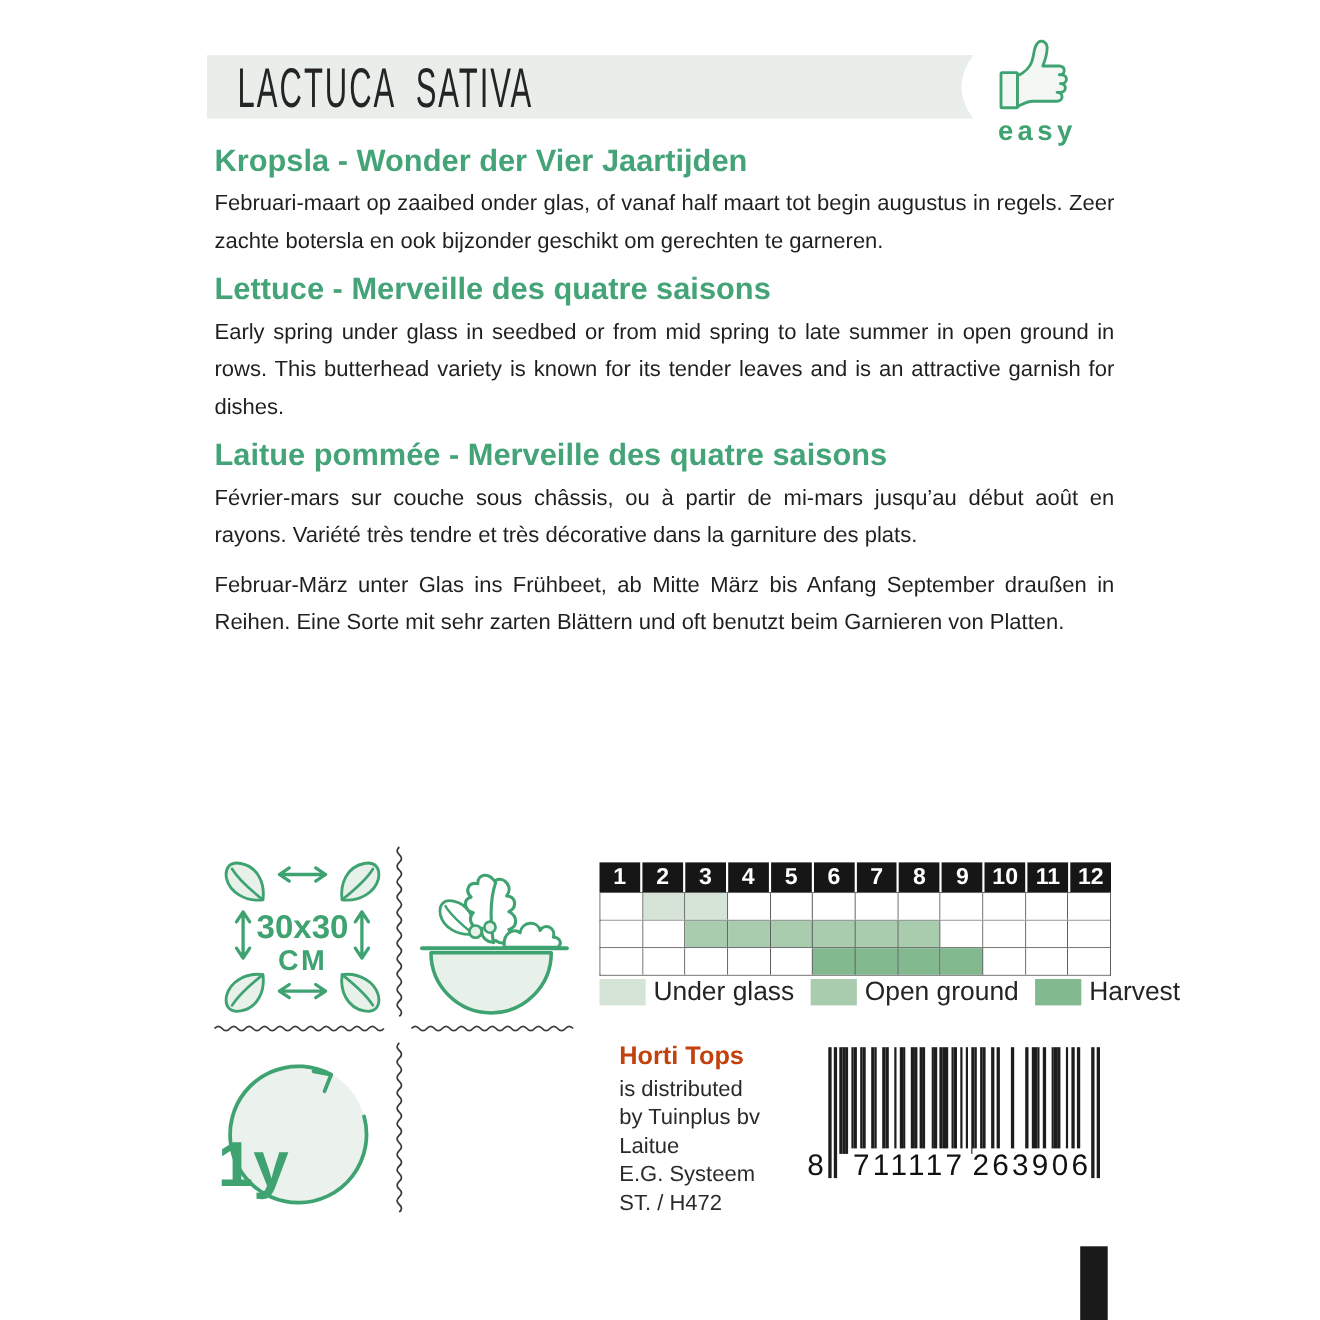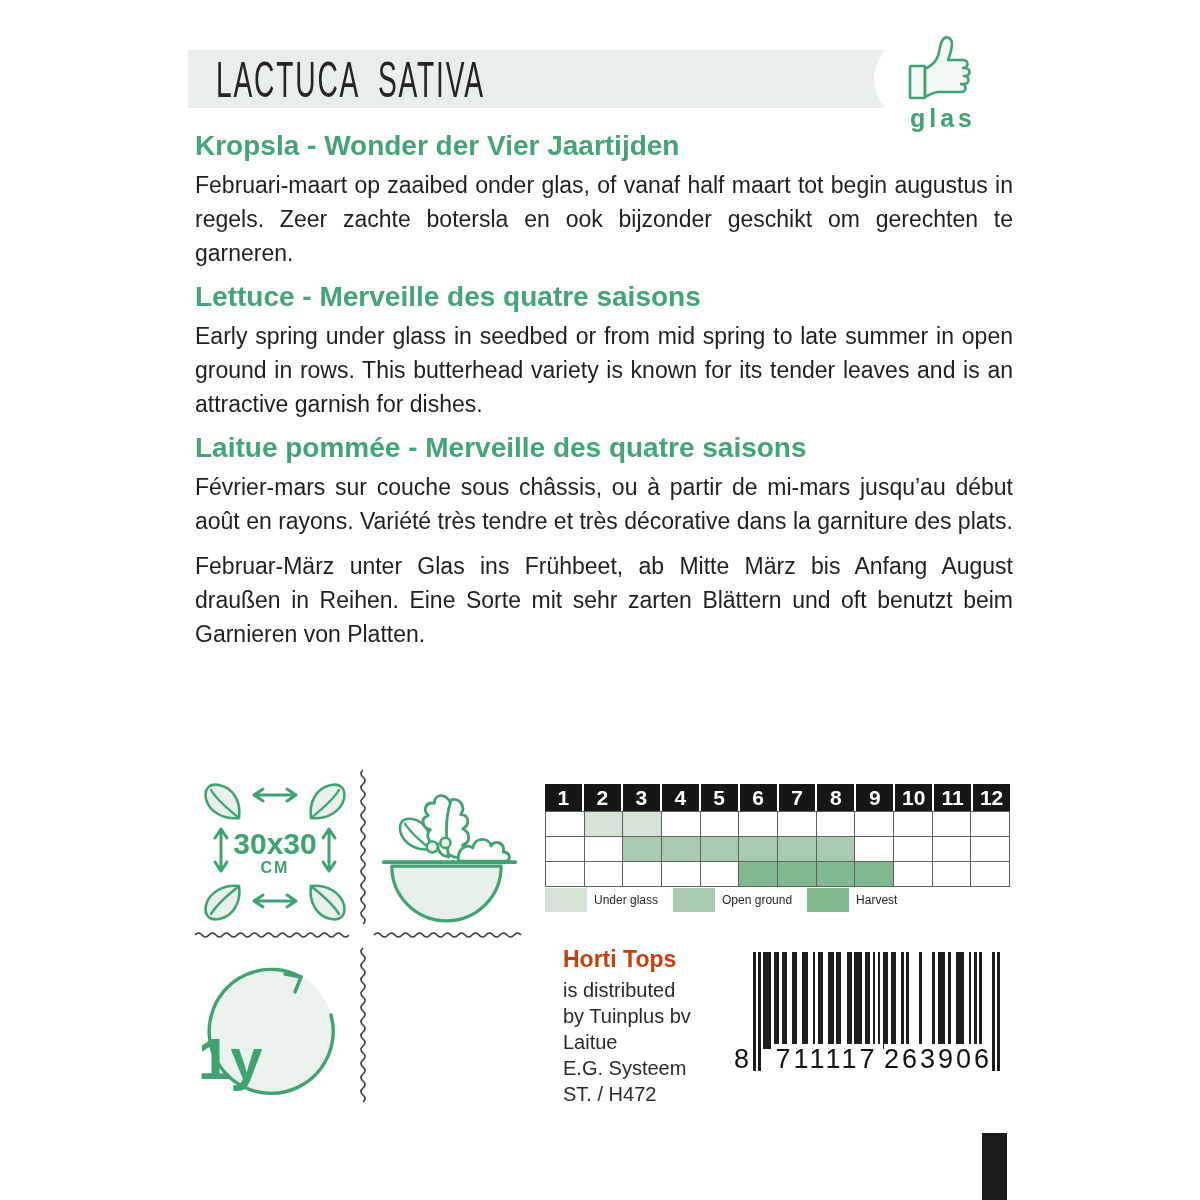--- a/index.html
+++ b/index.html
@@ -21,50 +21,50 @@
   .banner-title{position:absolute;left:28px;top:3px;height:52px;display:flex;align-items:center;
     font-size:47px;color:#242424;letter-spacing:3px;word-spacing:16px;white-space:nowrap;
     transform:scale(.6,1.08);transform-origin:left center;}
   .difficulty{position:absolute;left:901px;top:34px;width:84px;text-align:center;}
   .difficulty-label{margin-top:-4px;font-size:25px;font-weight:bold;color:var(--accent);letter-spacing:4px;}
 
   
   .sections{position:absolute;left:195px;top:130px;width:818px;}
   .lang-section{margin-bottom:11px;}
   .lang-section h2{color:var(--heading);font-size:28px;line-height:32px;margin-bottom:6px;font-weight:bold;}
-  .lang-section p{font-size:23px;line-height:34px;text-align:justify;color:var(--text);}
+  .lang-section p{font-size:20px;line-height:34px;text-align:justify;color:var(--text);}
 
   
   .picto{position:absolute;}
   .spacing-box{left:193px;top:772px;width:164px;height:160px;}
   .spacing-text{position:absolute;left:0;top:56px;width:164px;text-align:center;color:var(--accent);
     font-weight:bold;line-height:1.05;}
   .spacing-size{font-size:30px;}
-  .spacing-unit{font-size:16px;letter-spacing:2px;}
+  .spacing-unit{font-size:26px;letter-spacing:2px;}
   .bowl-box{left:372px;top:770px;width:155px;height:162px;}
   .badge{left:198px;top:953px;width:150px;height:152px;}
   .badge-label{position:absolute;left:0;top:28px;width:150px;text-align:left;color:var(--accent);
     font-size:58px;font-weight:bold;margin-top:44px;}
   .wave{position:absolute;overflow:visible;}
   .wave path{fill:none;stroke:var(--wave);stroke-width:1.6;}
 
   
   .calendar{position:absolute;left:545px;top:784px;width:465px;}
   .cal-head{display:flex;height:27px;}
   .month-cell{flex:1;margin-right:2px;background:var(--month_bg);color:var(--month_text);
     font-size:21px;font-weight:bold;display:flex;align-items:center;justify-content:center;}
   .month-cell:last-child{margin-right:0;}
   .cal-rows{border-top:1px solid var(--table_border);}
   .cal-row{display:flex;height:25px;border:1px solid var(--table_border);border-top:none;}
   .cal-cell{flex:1;border-right:1px solid var(--table_border);background:#fff;}
   .cal-cell:last-child{border-right:none;}
   .legend{position:absolute;left:545px;top:888px;width:465px;display:flex;align-items:center;}
   .legend-item{display:flex;align-items:center;margin-right:15px;}
   .legend-swatch{width:42px;height:24px;margin-right:7px;}
-  .legend-label{font-size:12px;color:#242424;white-space:nowrap;}
+  .legend-label{font-size:24px;color:#242424;white-space:nowrap;}
 
   
   .distributor{position:absolute;left:563px;top:946px;width:180px;}
   .distributor-name{font-size:23px;font-weight:bold;color:#c2410c;margin-bottom:4px;}
   .distributor-line{font-size:20px;line-height:26px;color:#2a2a2a;}
   .barcode{position:absolute;left:753px;top:952px;width:247px;height:124px;}
   .bc-bars{position:absolute;inset:0;}
   .bc-bar{position:absolute;top:0;height:97px;background:var(--bar_color);}
   .bc-bar.tall{height:119px;}
   .bc-digits{position:absolute;top:92px;left:0;width:100%;height:32px;font-size:27px;color:#111;}
@@ -88,38 +88,38 @@
     <div class="banner-title">LACTUCA SATIVA</div>
   </div>
 
   <div class="difficulty">
     <svg width="84" height="70" viewBox="0 0 84 70">
       <g fill="#f3f8f4" stroke="var(--accent)" stroke-width="2.6" stroke-linejoin="round">
         <rect x="9" y="32" width="15" height="32" rx="1"></rect>
         <path d="M24 35 C30 32 35 28 37 22 C39 16 39 10 41 7 C44 1 50 3 51 9 C51 15 49 21 47 26 L62 26 C68 26 68 34 62 34 L64 34 C70 34 70 42 64 42 L63 42 C69 42 69 50 63 50 L60 50 C66 50 66 58 60 58 L38 58 C32 58 28 61 24 63 Z"></path>
       </g>
     </svg>
-    <div class="difficulty-label">glas</div>
+    <div class="difficulty-label">easy</div>
   </div>
 
   <div class="sections">
     <section class="lang-section">
       <h2>Kropsla - Wonder der Vier Jaartijden</h2>
       <p>Februari-maart op zaaibed onder glas, of vanaf half maart tot begin augustus in regels. Zeer zachte botersla en ook bijzonder geschikt om gerechten te garneren.</p>
     </section>
     <section class="lang-section">
       <h2>Lettuce - Merveille des quatre saisons</h2>
       <p>Early spring under glass in seedbed or from mid spring to late summer in open ground in rows. This butterhead variety is known for its tender leaves and is an attractive garnish for dishes.</p>
     </section>
     <section class="lang-section">
       <h2>Laitue pommée - Merveille des quatre saisons</h2>
       <p>Février-mars sur couche sous châssis, ou à partir de mi-mars jusqu’au début août en rayons. Variété très tendre et très décorative dans la garniture des plats.</p>
     </section>
     <section class="lang-section">
-      <p>Februar-März unter Glas ins Frühbeet, ab Mitte März bis Anfang August draußen in Reihen. Eine Sorte mit sehr zarten Blättern und oft benutzt beim Garnieren von Platten.</p>
+      <p>Februar-März unter Glas ins Frühbeet, ab Mitte März bis Anfang September draußen in Reihen. Eine Sorte mit sehr zarten Blättern und oft benutzt beim Garnieren von Platten.</p>
     </section>
   </div>
 
   <div class="picto spacing-box">
     <svg width="164" height="160" viewBox="0 0 164 160">
       <defs>
         <g id="leaf">
           <path d="M38 38 C40 24 34 8 18 5 C8 3 3 9 5 19 C8 31 22 40 38 38 Z" fill="var(--icon_fill)" stroke="var(--accent)" stroke-width="2.6" stroke-linejoin="round"></path>
           <path d="M38 38 C28 30 16 20 10 10" fill="none" stroke="var(--accent)" stroke-width="2.4" stroke-linecap="round"></path>
         </g>

